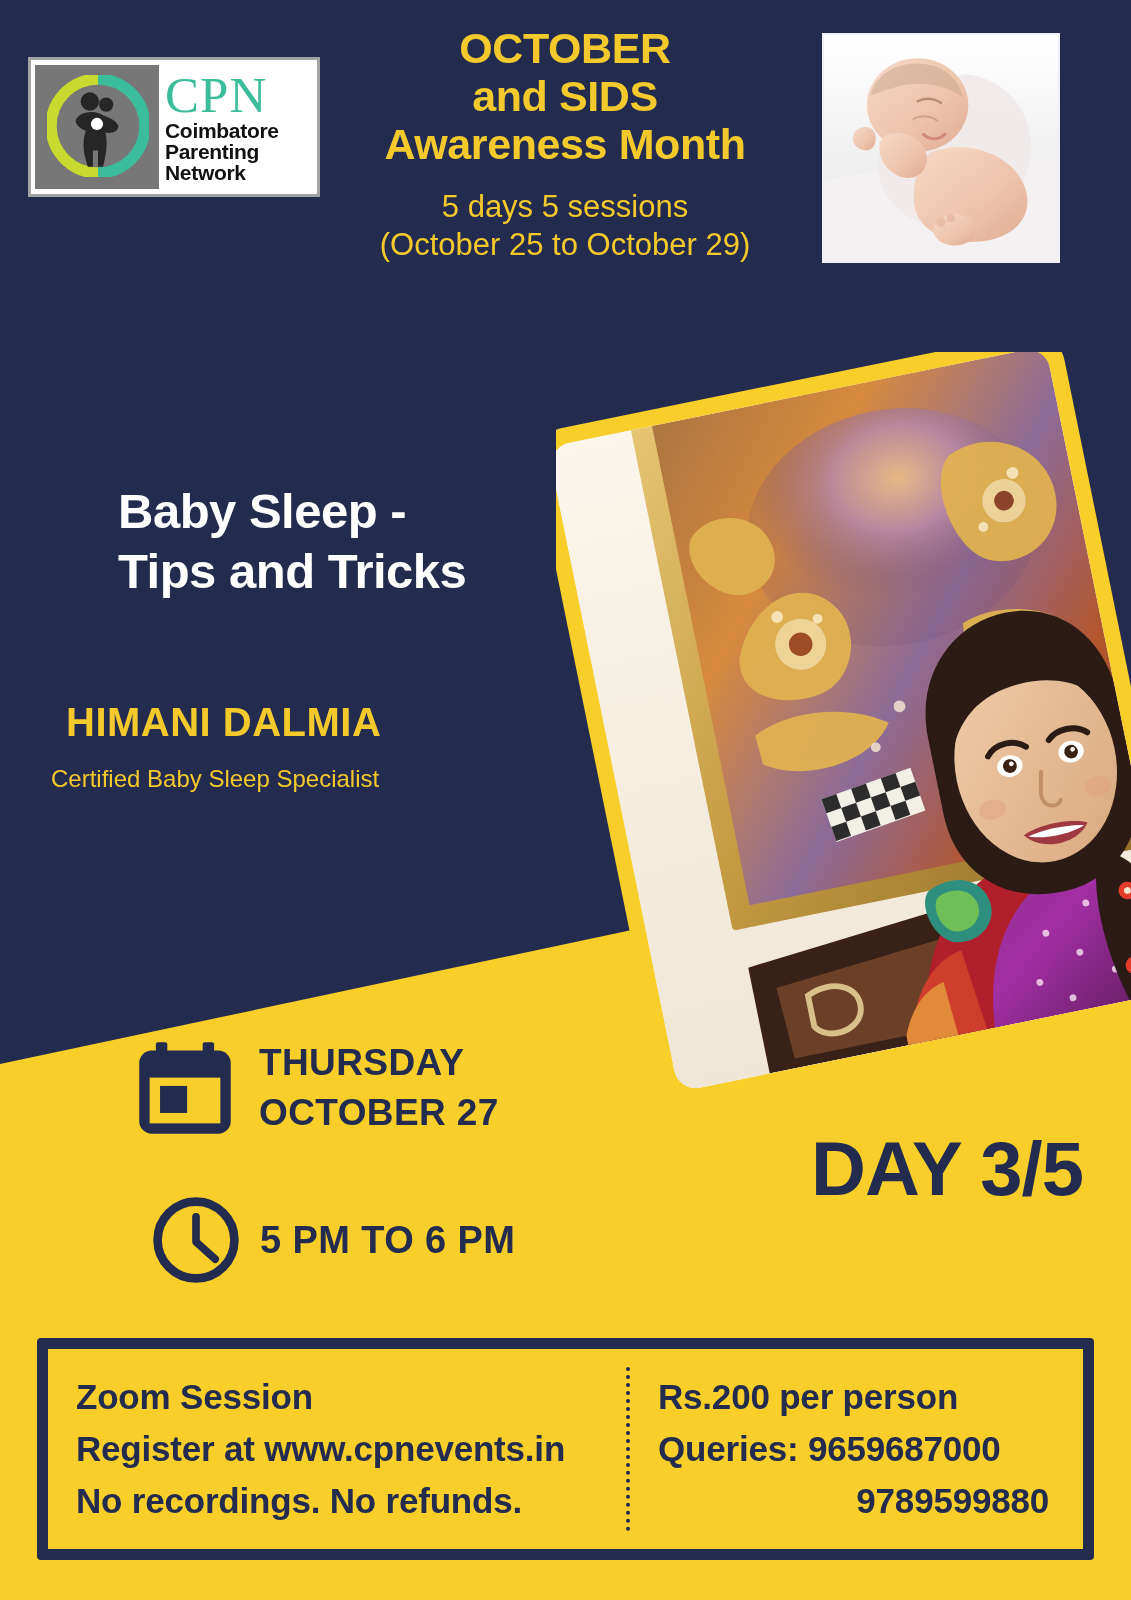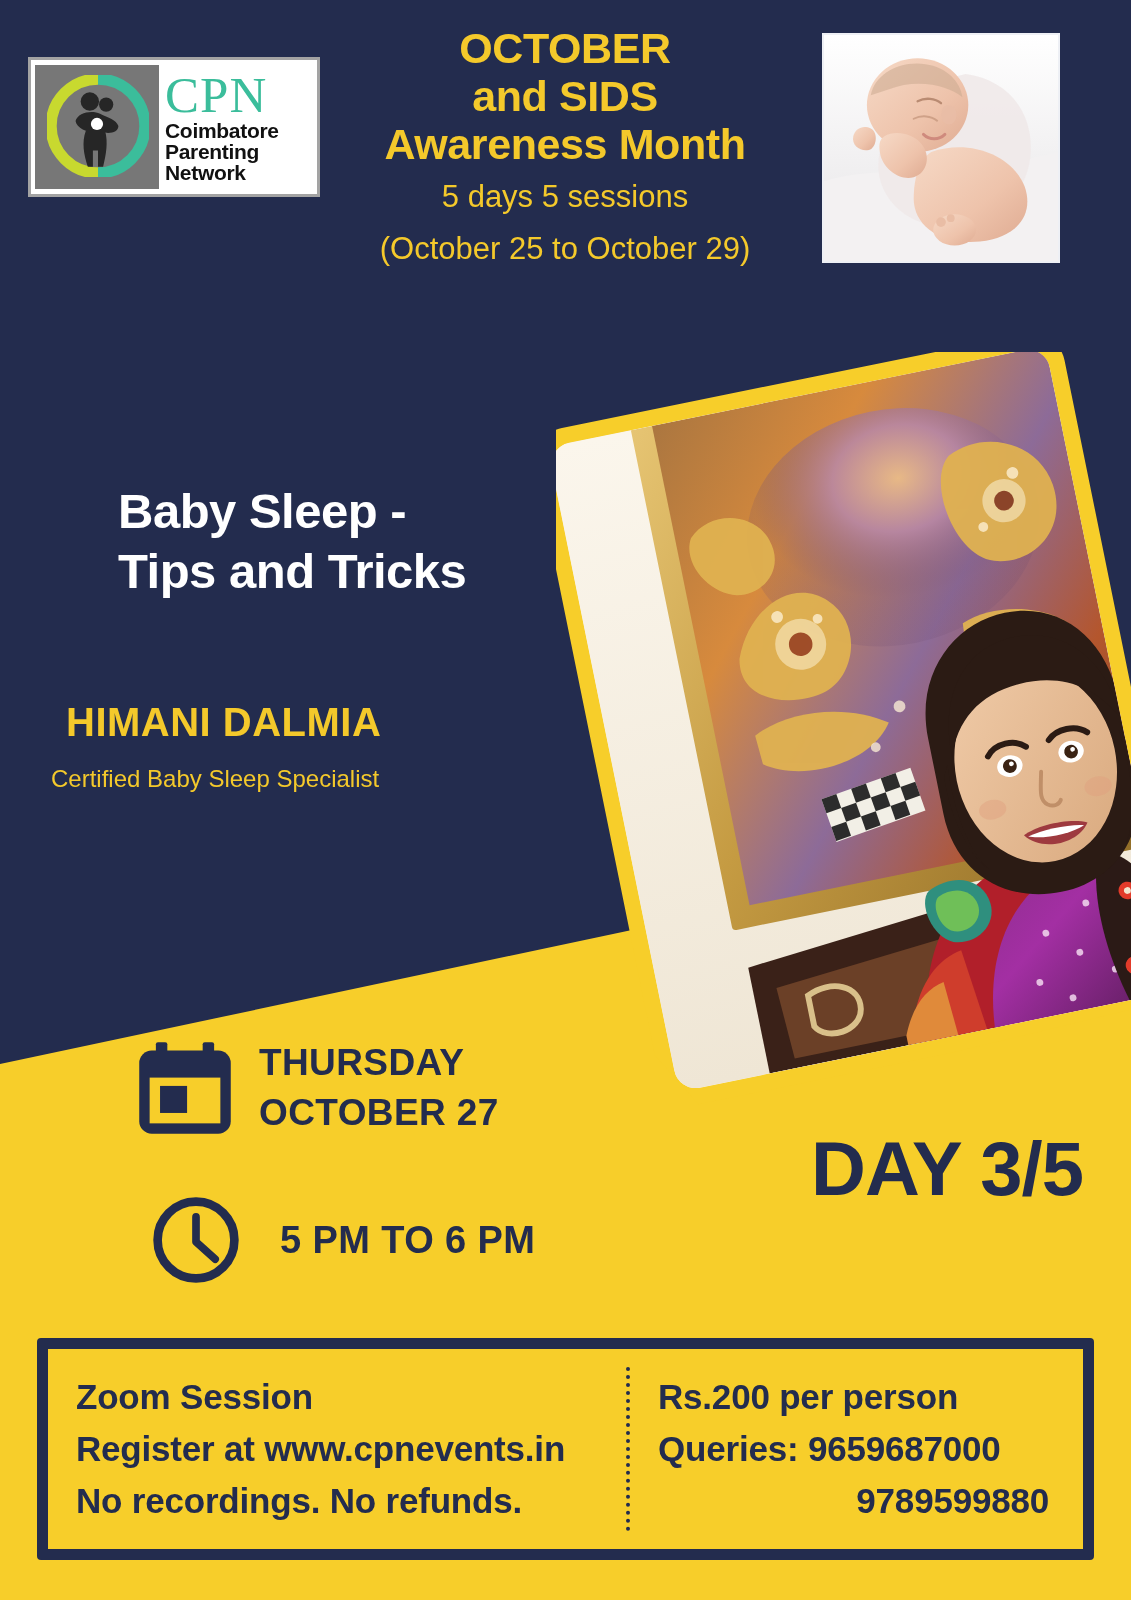--- a/index.html
+++ b/index.html
@@ -100,21 +100,21 @@
     color: #F4C92B;
     font-weight: bold;
     font-size: 43px;
     line-height: 1.12;
     letter-spacing: -0.4px;
   }
   .hdr-sub {
     color: #F4C92B;
     font-size: 31px;
     line-height: 1.22;
-    margin-top: 10px;
+    margin-top: 20px;
     font-weight: normal;
   }
 
   
   .baby-photo {
     position: absolute;
     left: 822px;
     top: 33px;
     width: 238px;
     height: 230px;
@@ -210,21 +210,21 @@
 
   .date-text {
     margin-left: 22px;
     color: #232C4E;
     font-weight: bold;
     font-size: 37px;
     line-height: 1.35;
     letter-spacing: 0.4px;
   }
   .time-text {
-    margin-left: 36px;
+    margin-left: 16px;
     color: #232C4E;
     font-weight: bold;
     font-size: 38px;
     letter-spacing: 0.4px;
   }
 
   
   .day-badge {
     position: absolute;
     right: 48px;
@@ -303,21 +303,21 @@
       <div class="logo-sub">Parenting</div>
       <div class="logo-sub">Network</div>
     </div>
   </div>
 
   <div class="header-block">
     <div class="hdr-line">OCTOBER</div>
     <div class="hdr-line">and SIDS</div>
     <div class="hdr-line">Awareness Month</div>
     <div class="hdr-sub">5 days 5 sessions</div>
-    <div class="hdr-sub" style="margin-top:14px">(October 25 to October 29)</div>
+    <div class="hdr-sub" style="margin-top:0">(October 25 to October 29)</div>
   </div>
 
   <div class="baby-photo">
     <svg viewBox="0 0 240 232" preserveAspectRatio="xMidYMid slice">
       <defs>
         <linearGradient id="blanket" x1="0" y1="0" x2="0" y2="1">
           <stop offset="0%" stop-color="#ffffff"></stop>
           <stop offset="100%" stop-color="#e6e4e6"></stop>
         </linearGradient>
         <linearGradient id="skin" x1="0" y1="0" x2="1" y2="1">

